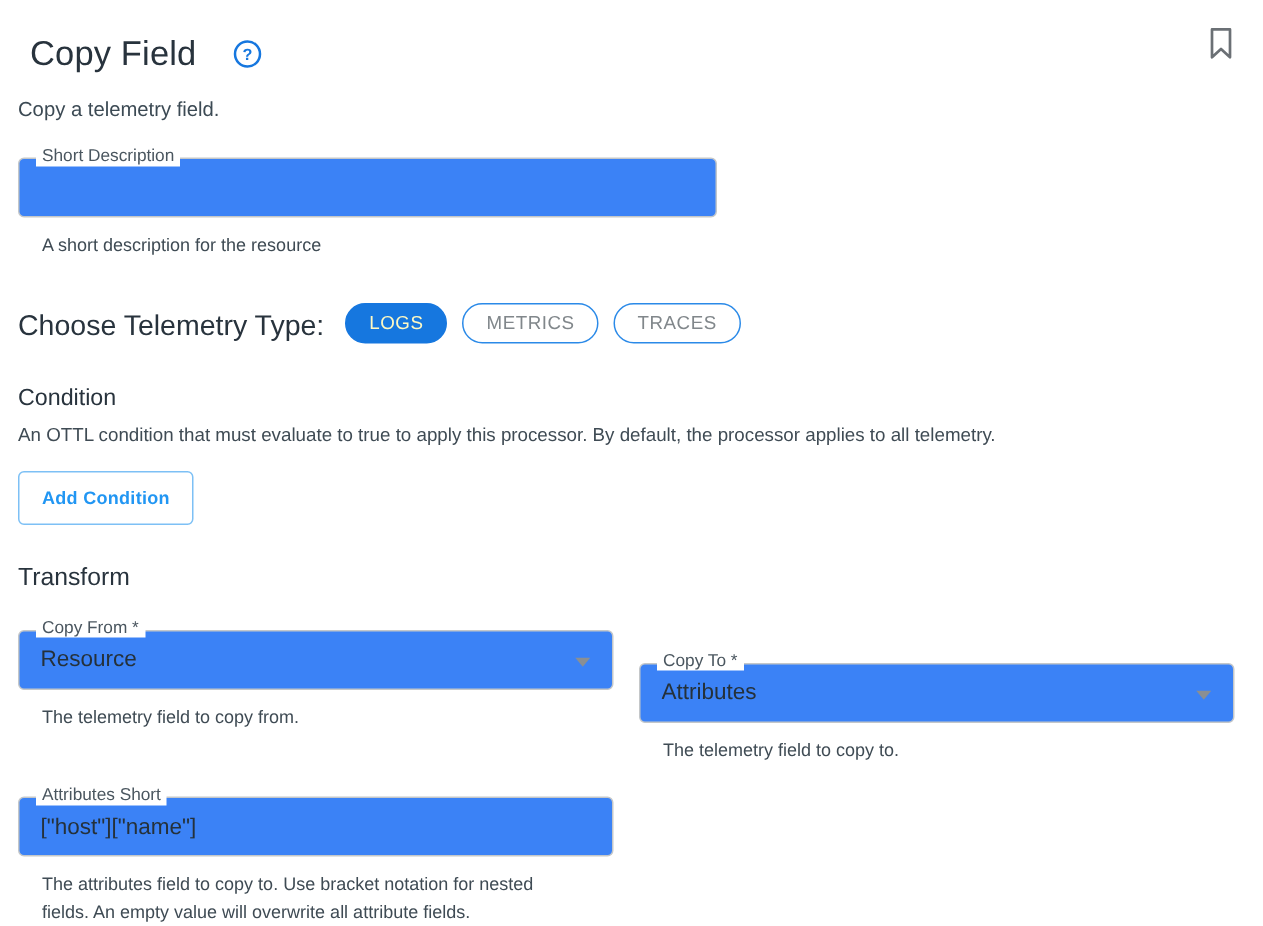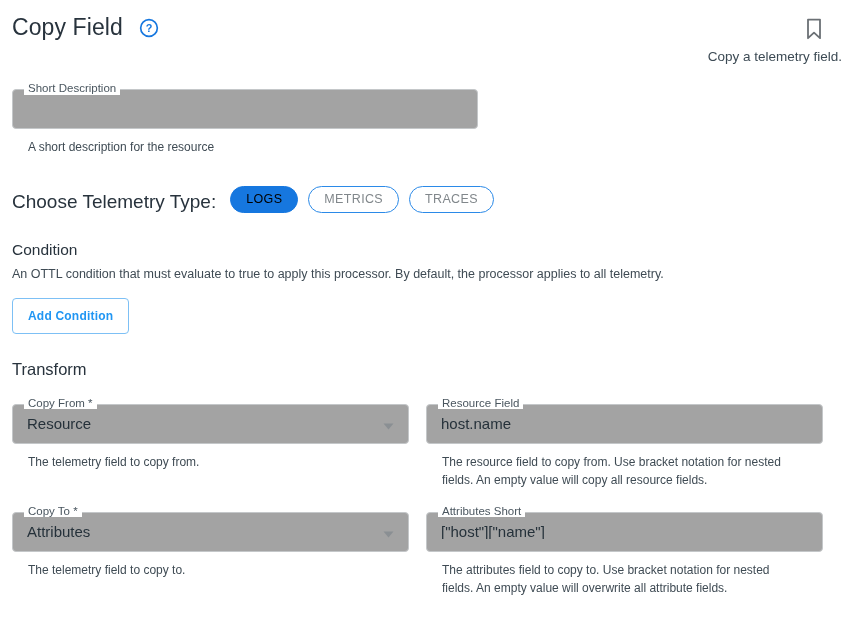--- a/index.html
+++ b/index.html
@@ -22,21 +22,21 @@
     align-items: center;
     padding: 14px 12px 0 12px;
     position: relative;
   }
   .page-title {
     font-size: 23px;
     font-weight: 400;
     color: #28333d;
     letter-spacing: 0.1px;
     line-height: 1.2;
-    margin: 0;
+    margin: 8px;
   }
   .help-icon {
     margin-left: 16px;
     width: 20px;
     height: 20px;
     display: inline-flex;
     align-items: center;
     justify-content: center;
     cursor: pointer;
     flex: none;
@@ -47,31 +47,30 @@
     top: 18px;
     width: 18px;
     height: 22px;
     cursor: pointer;
   }
   .subtitle {
     margin: 6px 0 0 12px;
     font-size: 13.5px;
     color: #3c4a54;
     line-height: 1.3;
-    text-align: right;
   }
 
   
   .field { position: relative; }
   .field-box {
     position: relative;
     border: 1px solid #c4c7c9;
     border-radius: 4px;
     height: 40px;
-    background: #a3a3a3;
+    background: #3b82f6;
     display: flex;
     align-items: center;
     padding: 0 14px;
   }
   .field-legend {
     position: absolute;
     top: -7px;
     left: 11px;
     background: #ffffff;
     padding: 0 4px;
@@ -135,21 +134,21 @@
     cursor: pointer;
     user-select: none;
     border: 1px solid #2b8ae8;
     background: #ffffff;
     color: #81878b;
     font-weight: 500;
   }
   .pill.selected {
     background: #1677df;
     border-color: #1677df;
-    color: #000000;
+    color: #fef9c3;
   }
 
   
   .section { margin-left: 12px; }
   .section-heading {
     font-size: 15.5px;
     color: #28333d;
     margin-top: 28px;
     line-height: 1.2;
   }
@@ -249,27 +248,20 @@
         <span class="field-value">Resource</span>
         <span class="dropdown-arrow">
           <svg width="11" height="11" viewBox="0 0 11 11" aria-hidden="true">
             <path d="M0.5 2.5 L10.5 2.5 L5.5 8.5 Z" fill="#8a8f93"></path>
           </svg>
         </span>
       </div>
       <div class="field-help">The telemetry field to copy from.</div>
     </div>
 
-    <div class="cell field">
-      <div class="field-box">
-        <span class="field-legend">Resource Field</span>
-        <span class="field-value">host.name</span>
-      </div>
-      <div class="field-help">The resource field to copy from. Use bracket notation for nested fields. An empty value will copy all resource fields.</div>
-    </div>
 
     <div class="cell field row2">
       <div class="field-box">
         <span class="field-legend">Copy To *</span>
         <span class="field-value">Attributes</span>
         <span class="dropdown-arrow">
           <svg width="11" height="11" viewBox="0 0 11 11" aria-hidden="true">
             <path d="M0.5 2.5 L10.5 2.5 L5.5 8.5 Z" fill="#8a8f93"></path>
           </svg>
         </span>

